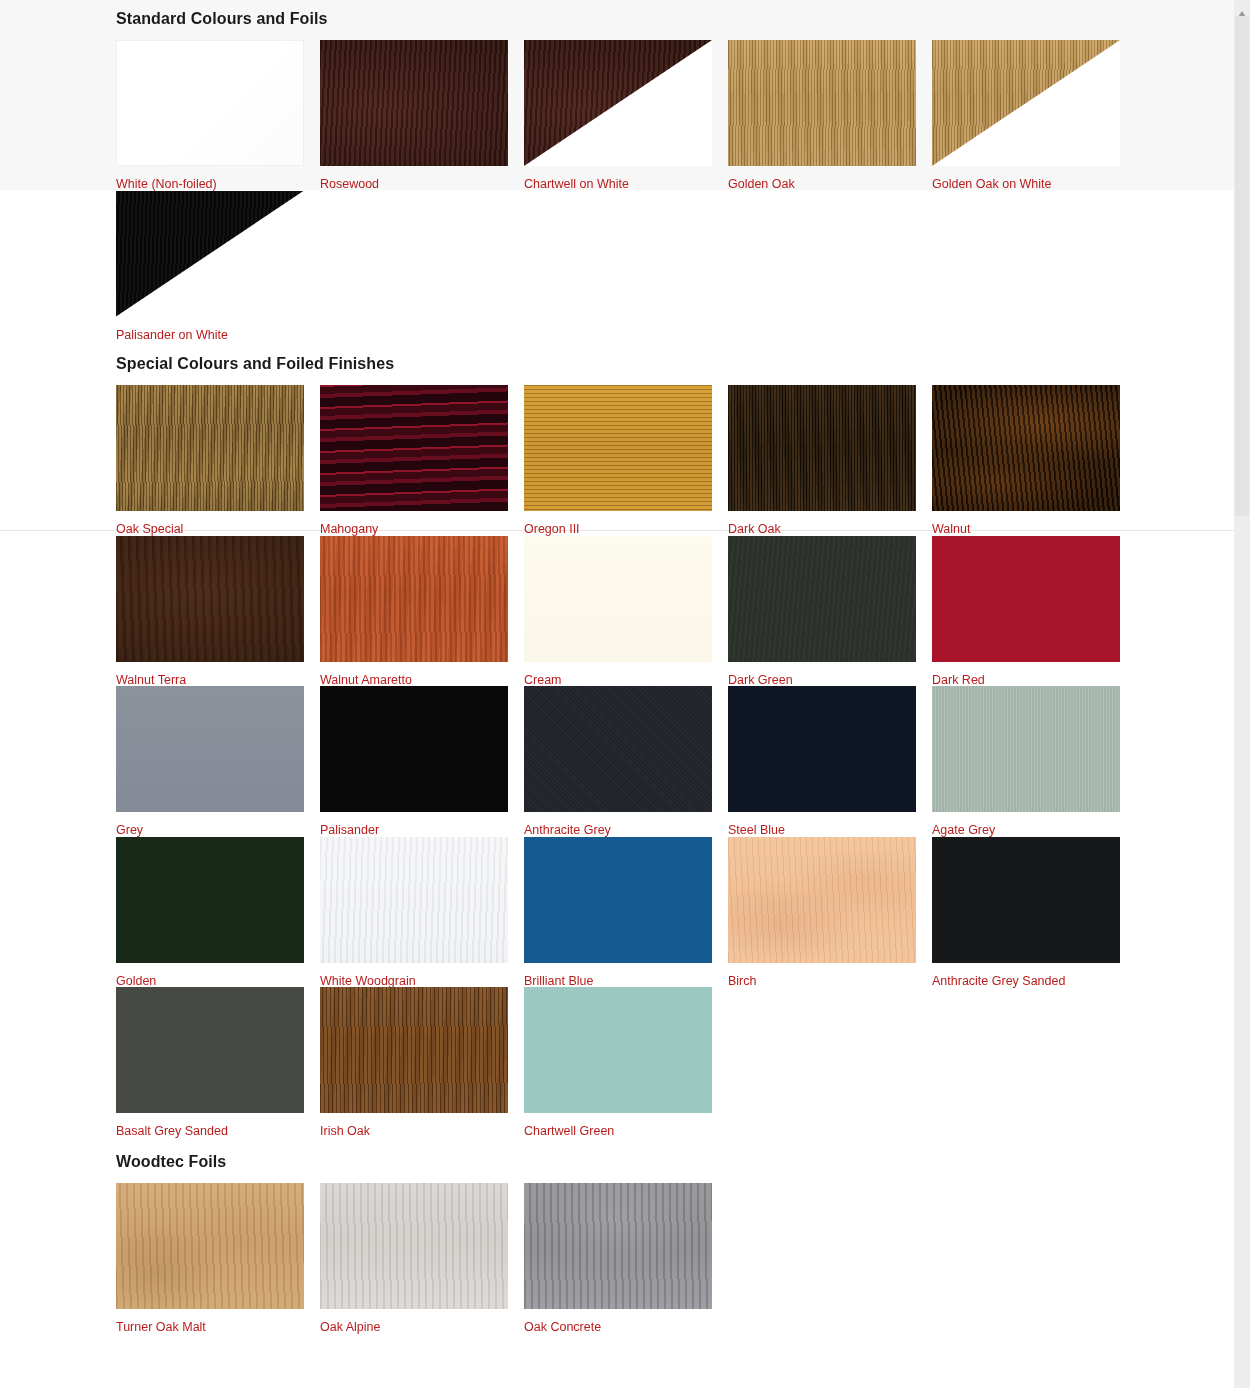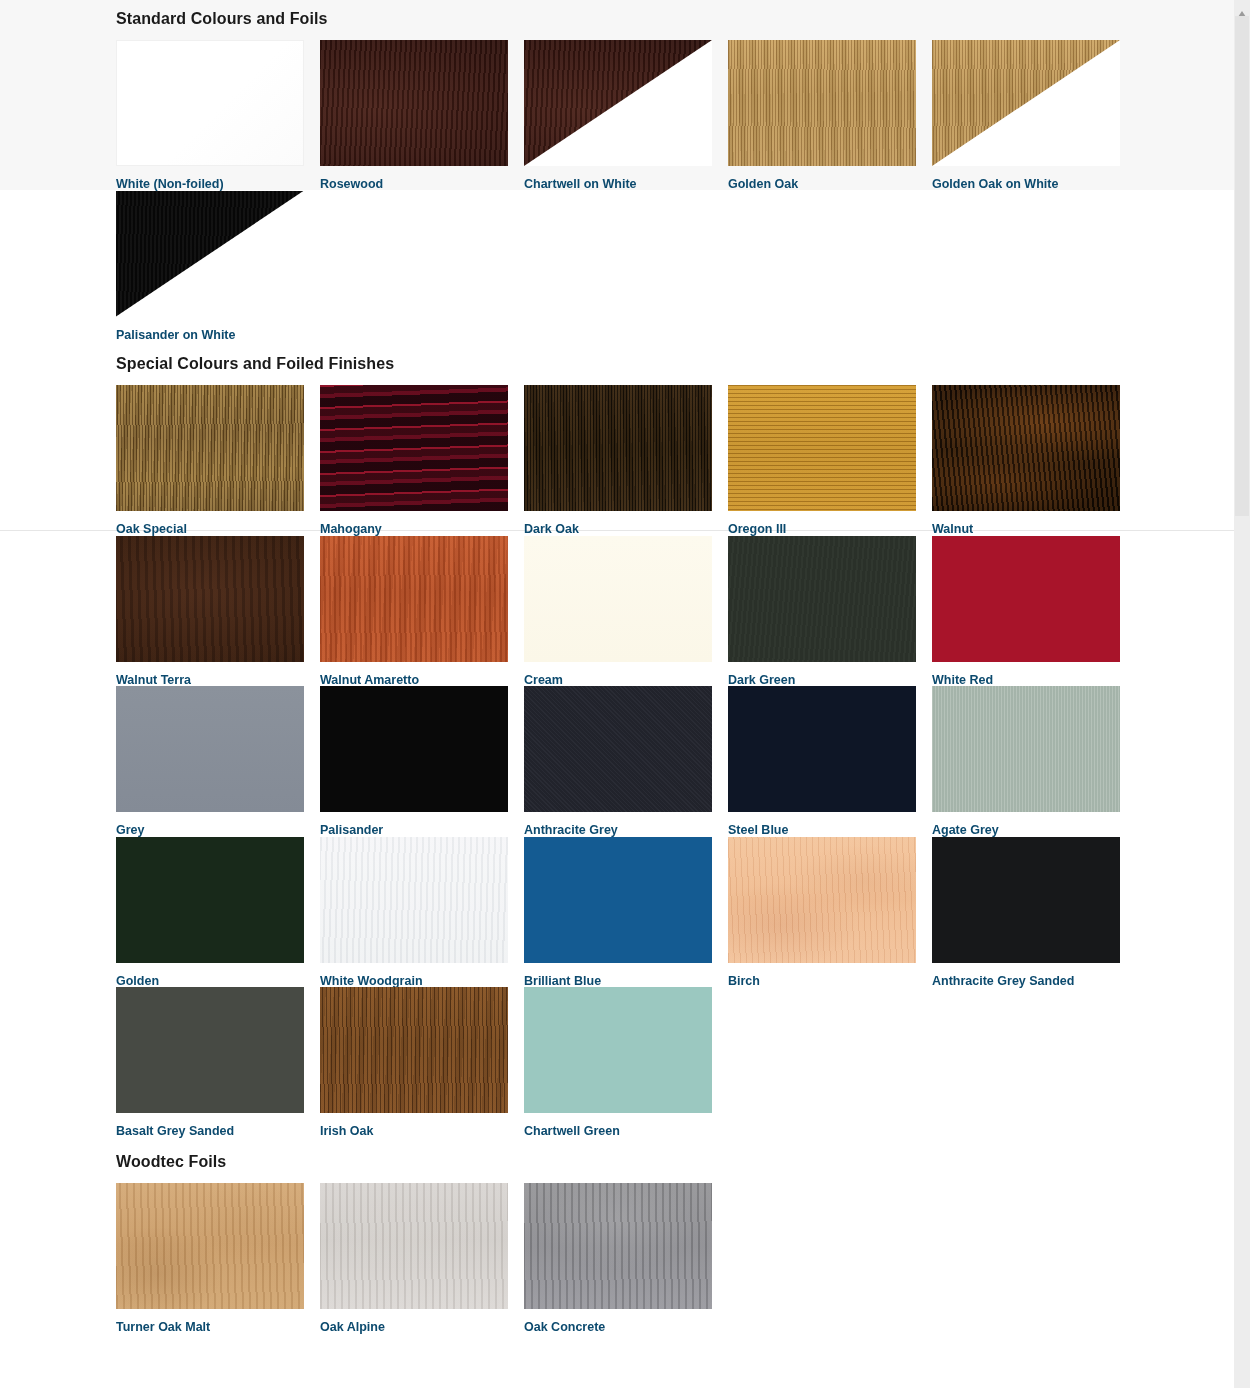--- a/index.html
+++ b/index.html
@@ -114,25 +114,24 @@
   }
   .swatch.plain-white {
     background: linear-gradient(135deg, #ffffff 0%, #ffffff 55%, #fbfbfb 100%);
     border: 1px solid #f0f0f0;
     width: 186px;
     height: 124px;
   }
 
   .label {
     font-size: 12.5px;
-    color: #0c4a6e;
+    color: #b91c1c;
     line-height: 1;
     padding-top: 12px;
     white-space: nowrap;
-    font-weight: bold;
   }
 
   
   .t-rosewood {
     background:
       repeating-linear-gradient(93deg, rgba(0,0,0,.22) 0 2px, rgba(255,255,255,.05) 2px 5px),
       radial-gradient(120% 80% at 30% 55%, #4a2118 0%, #3a1711 55%, #2d110d 100%);
   }
   .t-goldenoak {
     background:
@@ -319,32 +318,32 @@
             <div class="label">Oak Special</div>
           </div>
           <div class="cell">
             <div class="swatch">
               <div class="tex t-mahogany"></div>
             </div>
             <div class="label">Mahogany</div>
           </div>
           <div class="cell">
             <div class="swatch">
+              <div class="tex t-oregon"></div>
+            </div>
+            <div class="label">Oregon III</div>
+          </div>
+          <div class="cell">
+            <div class="swatch">
               <div class="tex t-darkoak"></div>
             </div>
             <div class="label">Dark Oak</div>
           </div>
           <div class="cell">
             <div class="swatch">
-              <div class="tex t-oregon"></div>
-            </div>
-            <div class="label">Oregon III</div>
-          </div>
-          <div class="cell">
-            <div class="swatch">
               <div class="tex t-walnut"></div>
             </div>
             <div class="label">Walnut</div>
           </div>
           <div class="cell">
             <div class="swatch">
               <div class="tex t-walnutterra"></div>
             </div>
             <div class="label">Walnut Terra</div>
           </div>
@@ -363,21 +362,21 @@
           <div class="cell">
             <div class="swatch">
               <div class="tex t-darkgreen"></div>
             </div>
             <div class="label">Dark Green</div>
           </div>
           <div class="cell">
             <div class="swatch">
               <div class="tex t-darkred"></div>
             </div>
-            <div class="label">White Red</div>
+            <div class="label">Dark Red</div>
           </div>
           <div class="cell">
             <div class="swatch">
               <div class="tex t-grey"></div>
             </div>
             <div class="label">Grey</div>
           </div>
           <div class="cell">
             <div class="swatch">
               <div class="tex t-palisander"></div>

